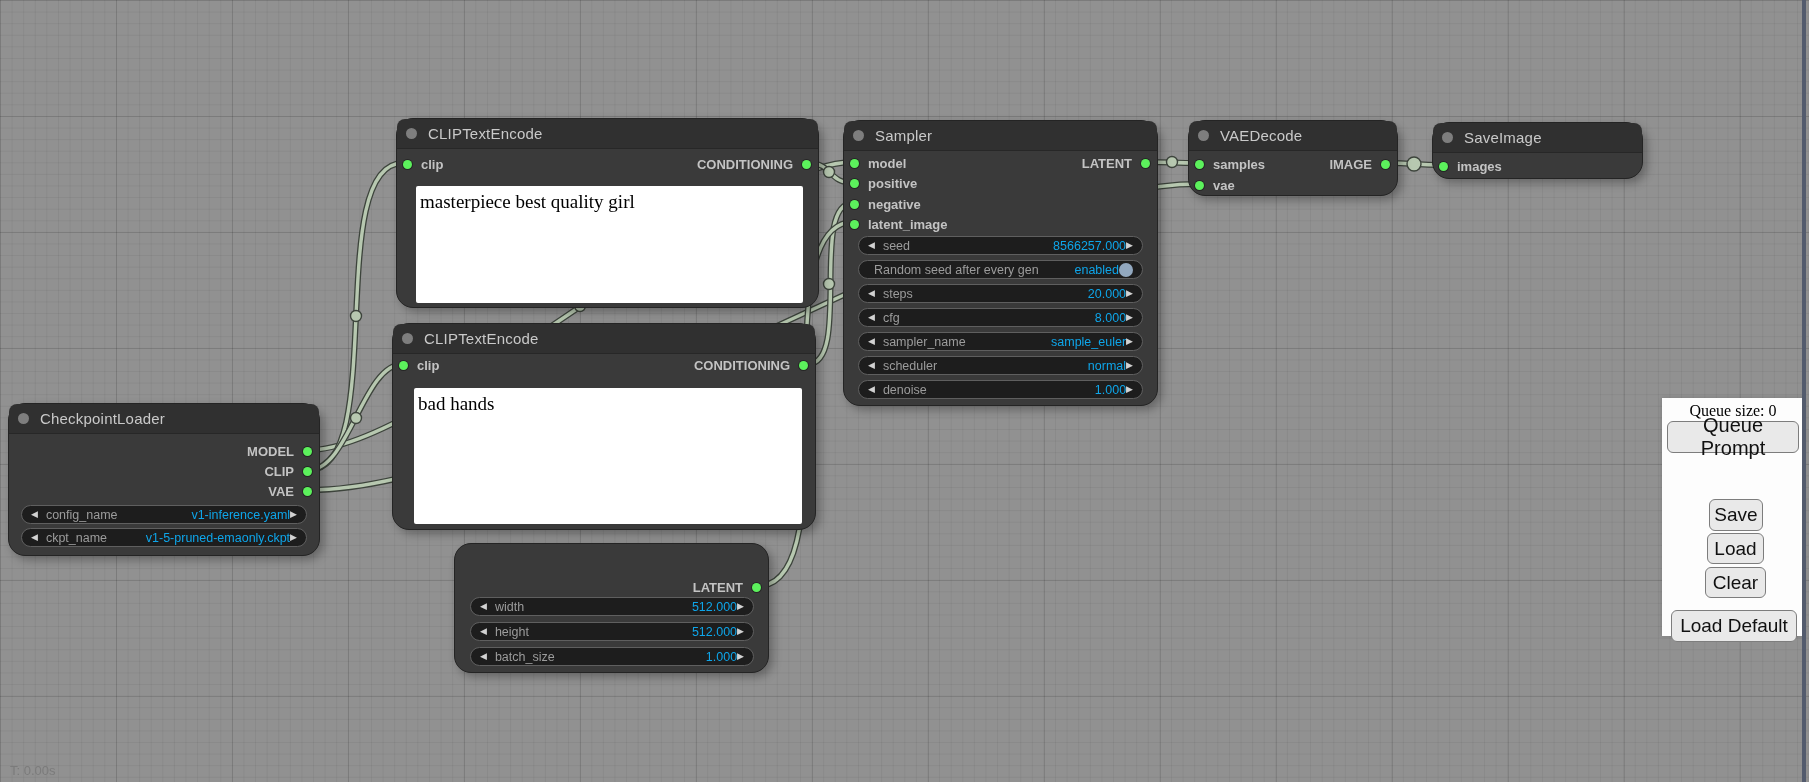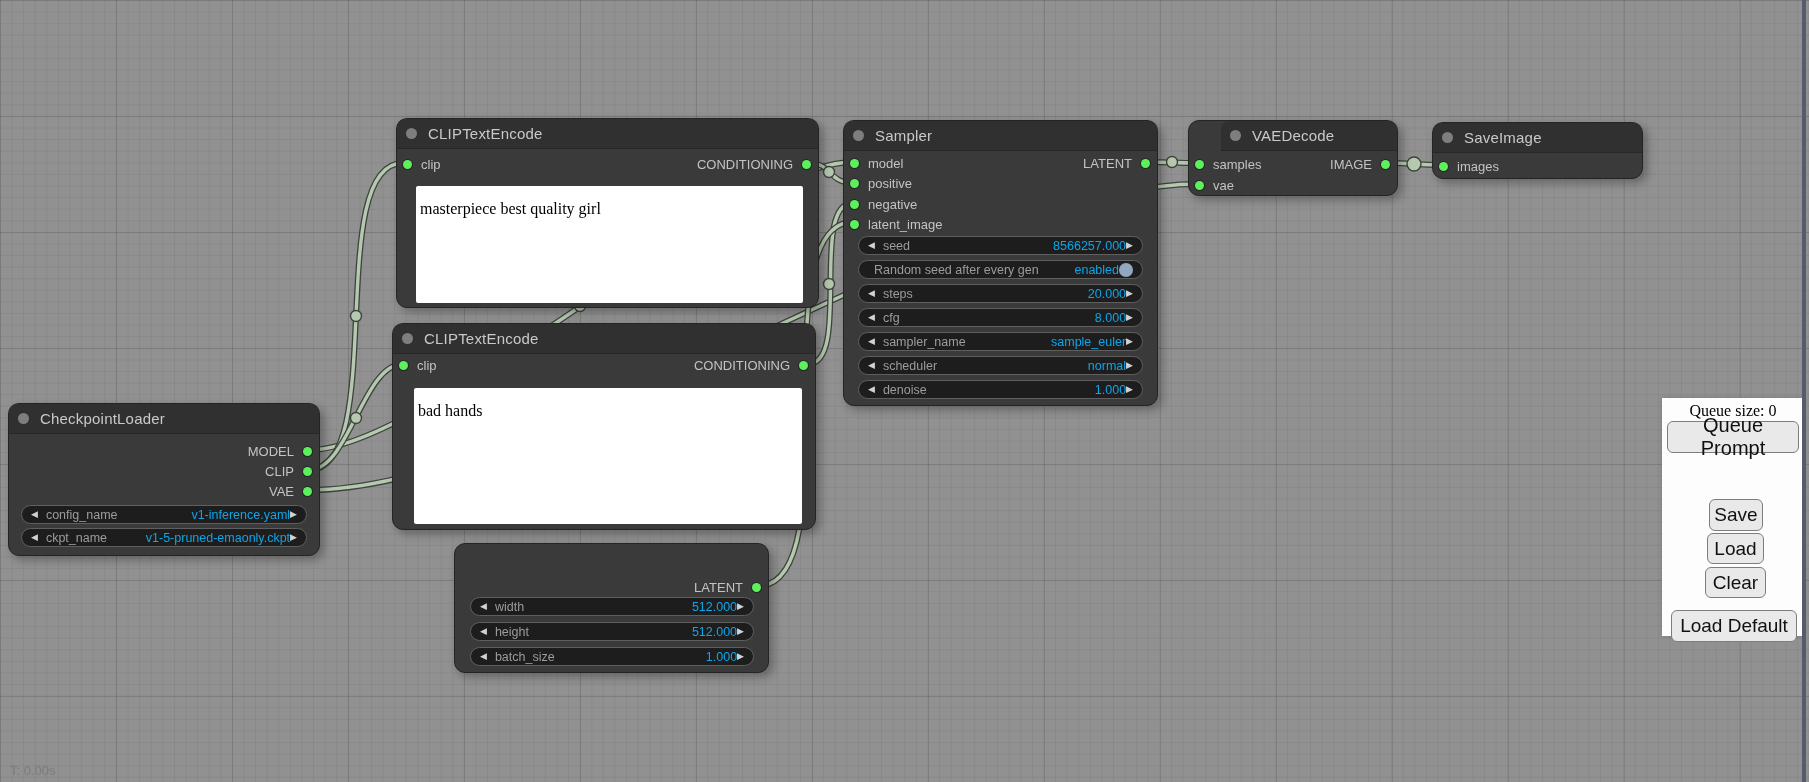--- a/index.html
+++ b/index.html
@@ -19,53 +19,53 @@
 
   
   #links { position:absolute; left:0; top:0; width:1809px; height:782px; z-index:1; }
   .wo { fill:none; stroke:#3d443c; stroke-width:6; stroke-linecap:round; }
   .wc { fill:none; stroke:#b7c8b0; stroke-width:3.4; stroke-linecap:round; }
   .ldot { fill:#b7c8b0; stroke:#3d443c; stroke-width:1.4; }
 
   
   .node {
     position:absolute; z-index:2;
-    background:#3a3a3a; border:1px solid #242424; border-radius:11px;
+    background:#3a3a3a; border:1px solid #242424; border-radius:17px;
     box-shadow:4px 4px 10px rgba(0,0,0,.30);
   }
   .node-title {
     height:30px; display:flex; align-items:center;
     background:#303030; border-radius:8px 8px 0 0; border-bottom:1px solid #272727;
     color:#c9c9c9; font-size:15px; letter-spacing:.2px;
   }
   .collapse-dot { width:11px; height:11px; border-radius:50%; background:#7e7e7e; margin:0 11px 0 9px; flex:0 0 auto; }
 
-  .port { position:absolute; height:18px; display:flex; align-items:center; font-size:13px; color:#c3c3c3; }
+  .port { position:absolute; height:18px; display:flex; align-items:center; font-size:13px; color:#c3c3c3;font-weight:bold; }
   .port.in  { left:6px; }
   .port.out { right:7px; }
   .pdot { width:9px; height:9px; border-radius:50%; background:#5cf15c; box-shadow:0 0 0 1px rgba(0,0,0,.35); flex:0 0 auto; }
   .port.in  .plabel { margin-left:9px; }
   .port.out .plabel { margin-right:9px; }
 
   .widget {
     position:absolute; height:19px; display:flex; align-items:center;
     background:#1d1d1d; border:1px solid #5f5f5f; border-radius:10px;
     font-size:12.5px; padding:0 9px; color:#e6e6e6;
   }
   .w-arrow { color:#d2d2d2; font-size:9px; line-height:1; }
   .w-label { color:#9c9c9c; margin-left:8px; white-space:nowrap; }
   .w-label.no-arrow { margin-left:6px; }
   .w-value { margin-left:auto; color:#0ea5e9; margin-right:0; white-space:nowrap; }
   .w-toggle { width:14px; height:14px; border-radius:50%; background:#92a8bf; flex:0 0 auto; }
 
   .prompt-text {
     position:absolute; resize:none; border:none; outline:none; border-radius:2px;
     background:#ffffff; color:#000;
-    font-family:"Liberation Serif","DejaVu Serif",serif; font-size:16px; line-height:1.25;
-    padding:13px 4px; overflow:hidden;
+    font-family:"Liberation Serif","DejaVu Serif",serif; font-size:19px; line-height:1.25;
+    padding:4px 4px; overflow:hidden;
   }
 
   
   #menu-panel {
     position:absolute; left:1662px; top:398px; width:142px; height:238px;
     background:#fdfdfd; z-index:3; box-shadow:0 0 4px rgba(0,0,0,.15);
   }
   #queue-size {
     position:absolute; top:4px; left:0; width:100%; text-align:center;
     font-family:"Liberation Serif","DejaVu Serif",serif; font-size:16px; color:#000;
@@ -265,21 +265,21 @@
       <span class="w-arrow">▶</span>
     </div>
     <div class="widget" style="left:14px; top:259px; width:285px;">
       <span class="w-arrow">◀</span>
       <span class="w-label">denoise</span>
       <span class="w-value">1.000</span>
       <span class="w-arrow">▶</span>
     </div>
   </div>
 
-  <div class="node" style="left:1188px; top:120px; width:210px; height:76px;padding-left:32px;">
+  <div class="node" style="left:1188px; top:120px; width:210px; height:76px;">
     <div class="node-title">
       <span class="collapse-dot"></span>
       <span>VAEDecode</span>
     </div>
     <div class="port in" style="top:34px;">
       <span class="pdot"></span>
         <span class="plabel">samples</span>
     </div>
     <div class="port in" style="top:55px;">
       <span class="pdot"></span>

